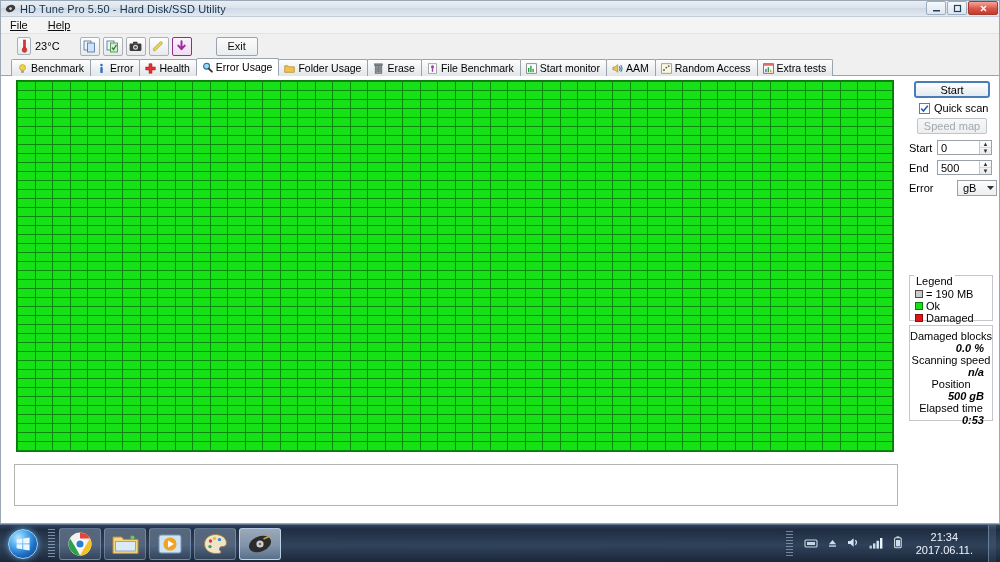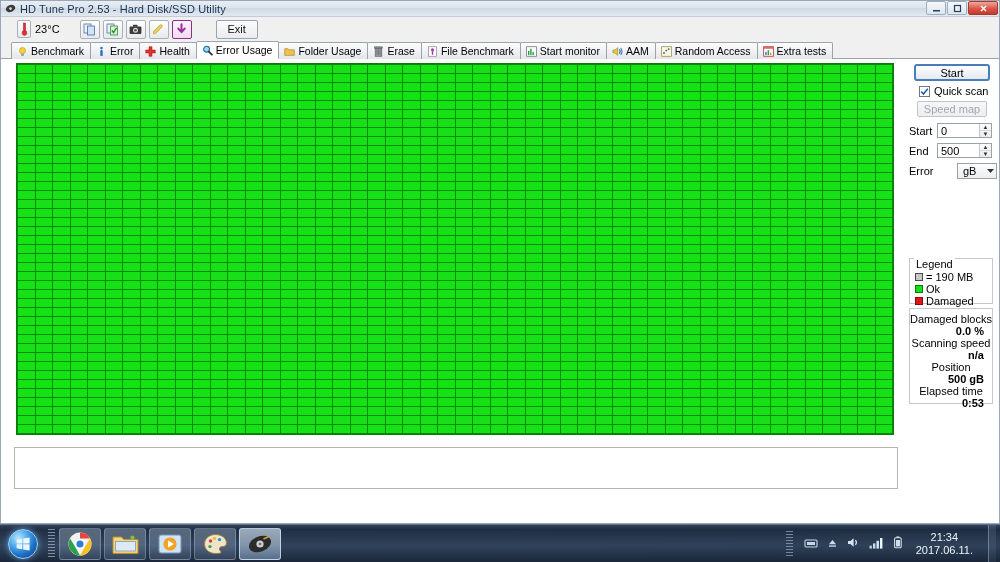--- a/index.html
+++ b/index.html
@@ -218,21 +218,21 @@
   }
   .legend-line{
     display:flex; align-items:center; gap:3px; font-size:11px; color:#000;
     padding-left:5px; height:11px; margin-top:1px;
   }
   .swatch{ width:8px;height:8px; flex:none; }
   .sw-mixed{ background:#c9c9c9; border:1px solid #4a4a4a; }
   .sw-ok{ background:#16e016; border:1px solid #0b7a0b; }
   .sw-dmg{ background:#e01616; border:1px solid #8a0b0b; }
   .stat-label{ text-align:center; font-size:11px;color:#000; }
-  .stat-value{ text-align:right; font-size:11px;color:#000; font-weight:bold; padding-right:8px; }
+  .stat-value{ text-align:right; font-size:11px;color:#000; font-weight:bold; padding-right:8px;font-style:italic; }
 
   
   #taskbar{
     position:absolute; left:0; bottom:0; width:1000px; height:38px;
     background:linear-gradient(to bottom,rgba(46,62,84,0.93) 0%,rgba(28,42,62,0.96) 12%,rgba(44,62,86,0.93) 55%,rgba(24,36,54,0.97) 100%);
     border-top:1px solid rgba(150,180,215,0.55);
     display:flex; align-items:center;
   }
   #start-orb{
     width:44px;height:34px; margin-left:1px;
@@ -280,40 +280,48 @@
 </head>
 <body>
 
 <div id="app-window">
 
   <div class="titlebar">
     <svg class="title-icon" viewBox="0 0 16 16">
       <ellipse cx="8" cy="8" rx="7" ry="5" fill="#3b3b3b" transform="rotate(-20 8 8)"></ellipse>
       <circle cx="8" cy="8" r="2" fill="#d9d9d9"></circle>
     </svg>
-    <span class="title-text">HD Tune Pro 2.53 - Hard Disk/SSD Utility</span>
+    <span class="title-text">HD Tune Pro 5.50 - Hard Disk/SSD Utility</span>
     <div class="win-buttons">
       <div class="win-btn">
         <svg width="9" height="9" viewBox="0 0 9 9">
             <rect x="1" y="6" width="7" height="1.5" fill="#21425e"></rect>
           </svg>
       </div>
       <div class="win-btn">
         <svg width="9" height="9" viewBox="0 0 9 9">
             <rect x="1.5" y="1.5" width="6" height="6" fill="none" stroke="#21425e" stroke-width="1.2"></rect>
           </svg>
       </div>
       <div class="win-btn close">
         <svg width="9" height="9" viewBox="0 0 9 9">
             <path d="M2 2 L7 7 M7 2 L2 7" stroke="#fff" stroke-width="1.4" fill="none"></path>
           </svg>
       </div>
     </div>
   </div>
 
+  <div class="menubar">
+    <div class="menu-item">
+      <u>File</u>
+    </div>
+    <div class="menu-item">
+      <u>Help</u>
+    </div>
+  </div>
 
   <div class="toolbar">
 
     <div class="temp-box">
       <div class="thermo">
         <svg width="7" height="14" viewBox="0 0 7 14">
           <rect x="2.4" y="1" width="2.2" height="8" fill="#d33" stroke="#a22" stroke-width=".5"></rect>
           <circle cx="3.5" cy="11" r="2.4" fill="#d33" stroke="#a22" stroke-width=".5"></circle>
         </svg>
       </div>

